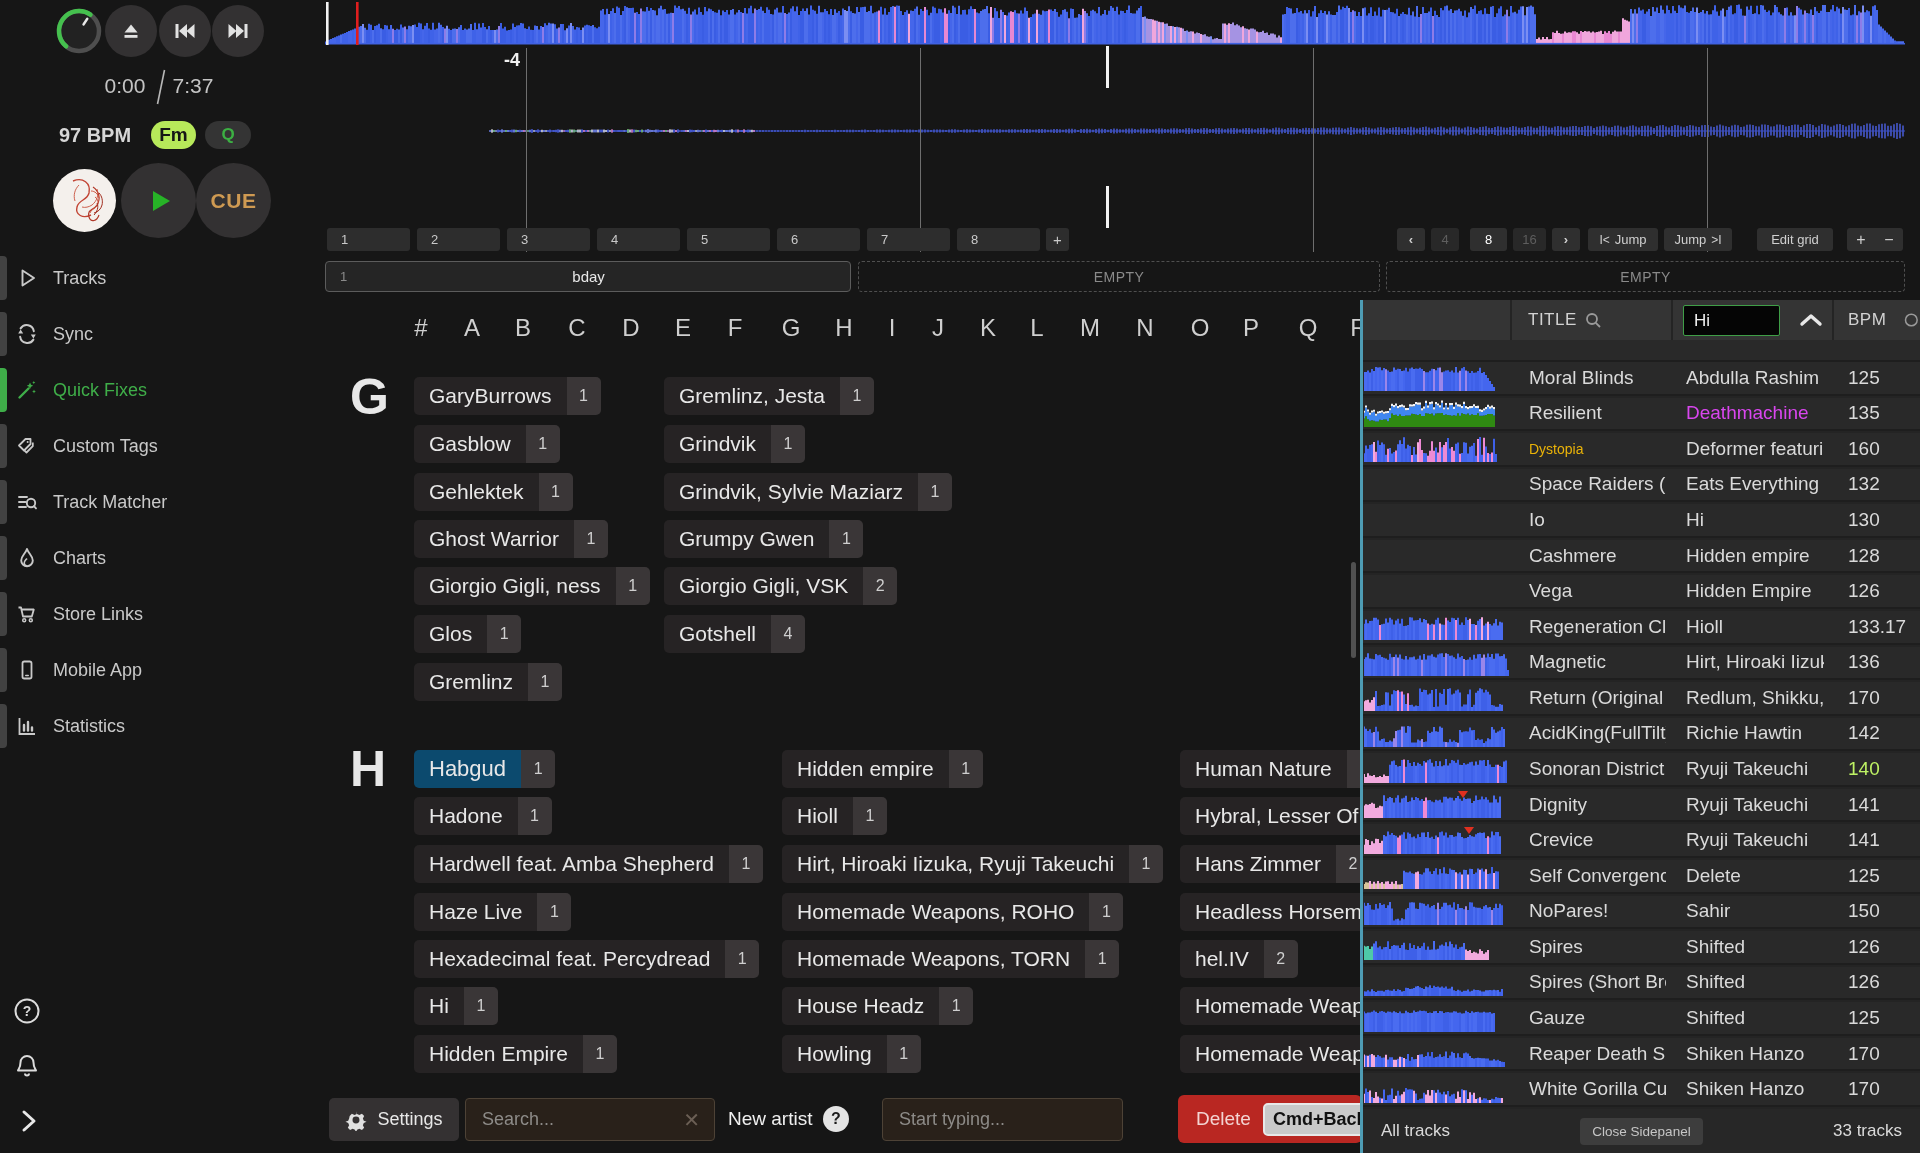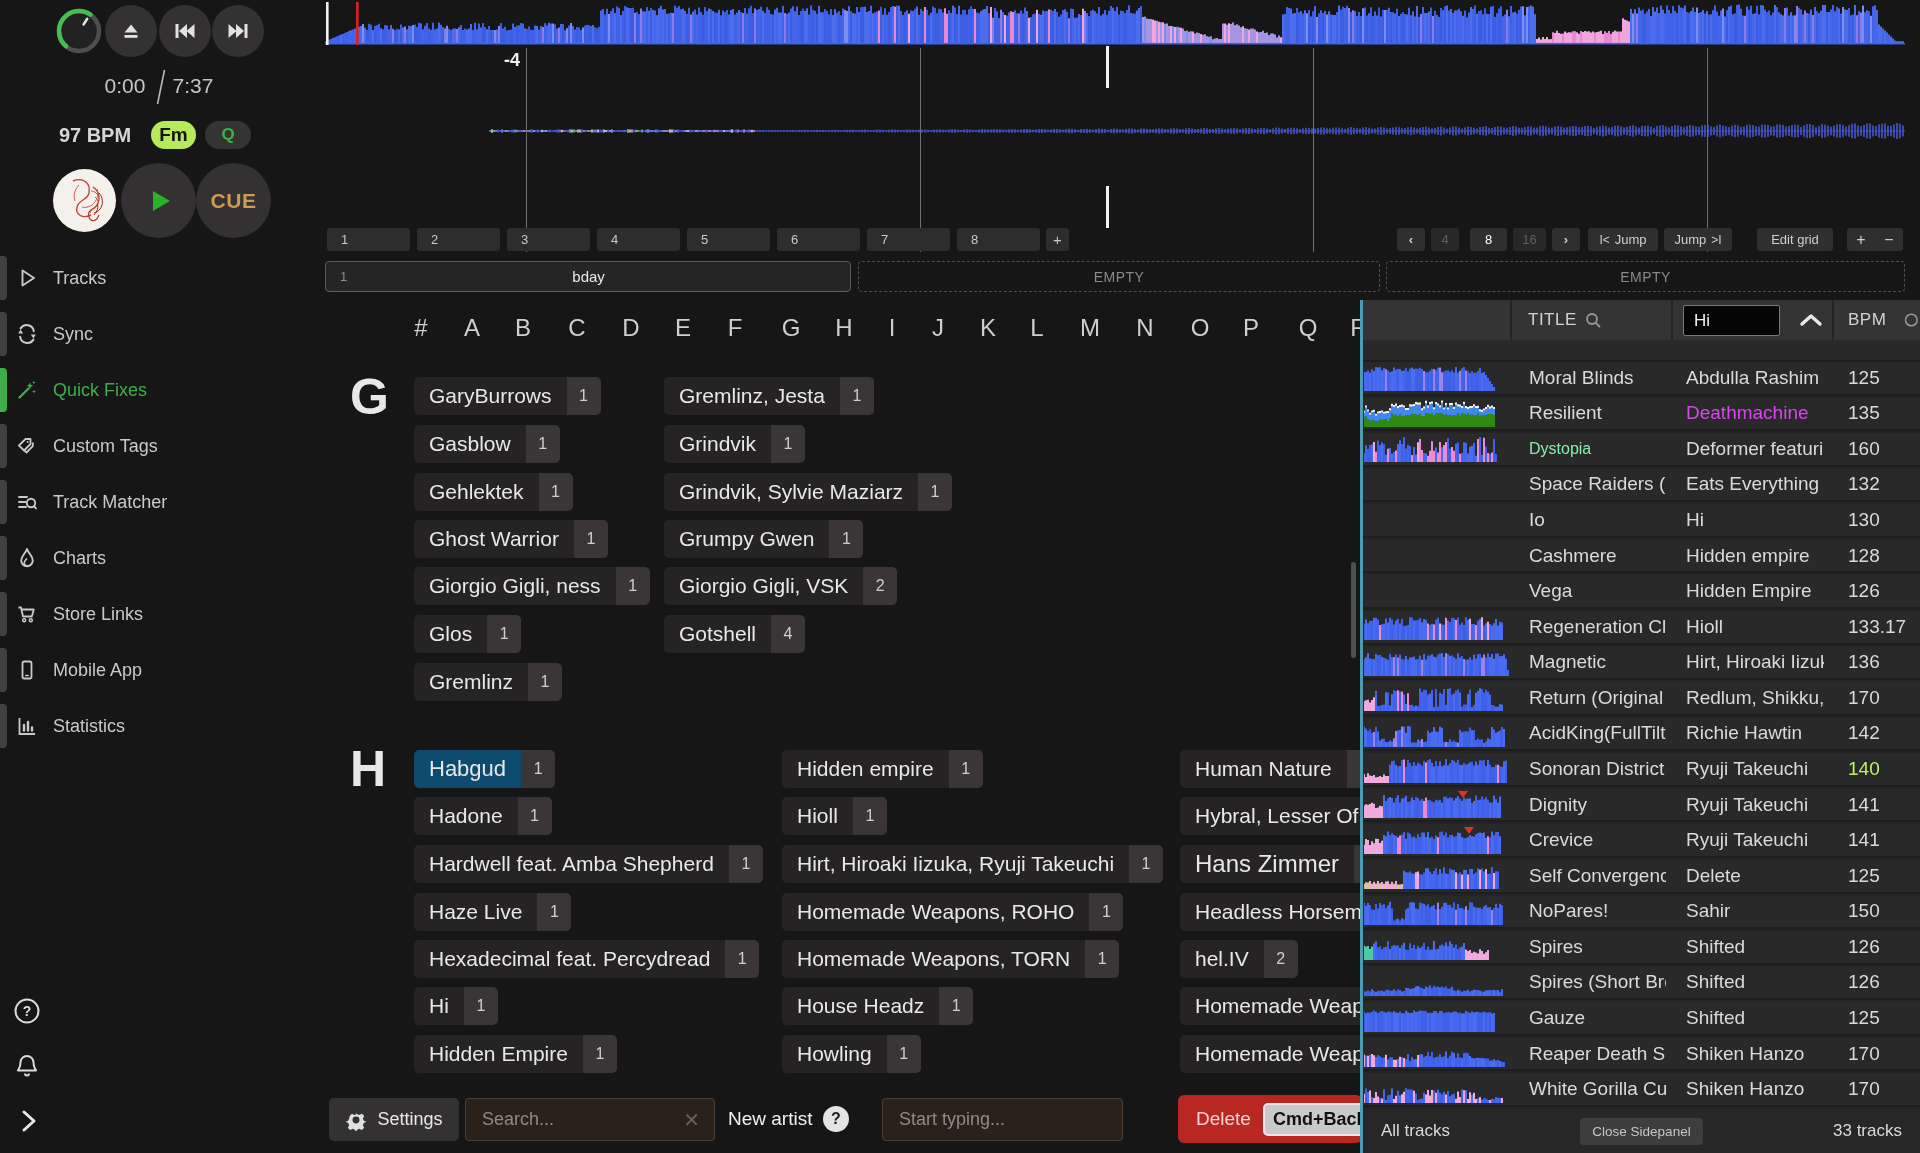--- a/index.html
+++ b/index.html
@@ -312,21 +312,21 @@
   </div>
 <div class="abs" style="left:1180px;top:750px;height:38px;display:flex;align-items:stretch">
     <div style="background:#262324;border-radius:5px 0 0 5px;padding:0 15px;font-size:21px;color:#e8e8e8;display:flex;align-items:center;white-space:nowrap">Human Nature</div>
     <div style="background:#3a3637;border-radius:0 5px 5px 0;min-width:34px;font-size:16px;color:#cfcfcf;display:flex;align-items:center;justify-content:center">1</div>
   </div>
 <div class="abs" style="left:1180px;top:797px;height:38px;display:flex;align-items:stretch">
     <div style="background:#262324;border-radius:5px 0 0 5px;padding:0 15px;font-size:21px;color:#e8e8e8;display:flex;align-items:center;white-space:nowrap">Hybral, Lesser Of Seven</div>
     <div style="background:#3a3637;border-radius:0 5px 5px 0;min-width:34px;font-size:16px;color:#cfcfcf;display:flex;align-items:center;justify-content:center">1</div>
   </div>
 <div class="abs" style="left:1180px;top:845px;height:38px;display:flex;align-items:stretch">
-    <div style="background:#262324;border-radius:5px 0 0 5px;padding:0 15px;font-size:24px;color:#e8e8e8;display:flex;align-items:center;white-space:nowrap">Hans Zimmer</div>
+    <div style="background:#262324;border-radius:5px 0 0 5px;padding:0 15px;font-size:21px;color:#e8e8e8;display:flex;align-items:center;white-space:nowrap">Hans Zimmer</div>
     <div style="background:#3a3637;border-radius:0 5px 5px 0;min-width:34px;font-size:16px;color:#cfcfcf;display:flex;align-items:center;justify-content:center">2</div>
   </div>
 <div class="abs" style="left:1180px;top:893px;height:38px;display:flex;align-items:stretch">
     <div style="background:#262324;border-radius:5px 0 0 5px;padding:0 15px;font-size:21px;color:#e8e8e8;display:flex;align-items:center;white-space:nowrap">Headless Horsemen</div>
     <div style="background:#3a3637;border-radius:0 5px 5px 0;min-width:34px;font-size:16px;color:#cfcfcf;display:flex;align-items:center;justify-content:center">1</div>
   </div>
 <div class="abs" style="left:1180px;top:940px;height:38px;display:flex;align-items:stretch">
     <div style="background:#262324;border-radius:5px 0 0 5px;padding:0 15px;font-size:21px;color:#e8e8e8;display:flex;align-items:center;white-space:nowrap">hel.IV</div>
     <div style="background:#3a3637;border-radius:0 5px 5px 0;min-width:34px;font-size:16px;color:#cfcfcf;display:flex;align-items:center;justify-content:center">2</div>
   </div>
@@ -405,21 +405,21 @@
 <div class="row" style="top:433.1px;border-bottom:2px solid #1e1e1e">
 <div style="width:151px;height:29px;position:relative;margin-left:1px">
       <svg width="148" height="29" viewBox="0 0 148 29" style="display:block">
         <path d="M0 28.0V19.2M2 28.0V11.5M8 28.0V10.2M16 28.0V11.1M40 28.0V3.2M44 28.0V10.8M60 28.0V19.0M62 28.0V19.3M92 28.0V9.7M98 28.0V19.0M100 28.0V8.2M102 28.0V8.8M116 28.0V3.0M118 28.0V20.7" stroke="#4466ee" stroke-width="2" fill="none"></path>
         <path d="M4 28.0V14.7M6 28.0V11.0M14 28.0V6.6M20 28.0V10.2M30 28.0V18.1M38 28.0V9.9M42 28.0V14.6M46 28.0V11.9M84 28.0V4.1M86 28.0V14.6M94 28.0V8.6M110 28.0V9.1M122 28.0V12.4M126 28.0V20.1M130 28.0V4.8M132 28.0V20.0" stroke="#3e60e8" stroke-width="2" fill="none"></path>
         <path d="M10 28.0V8.0M54 28.0V8.2" stroke="#f2aade" stroke-width="2" fill="none"></path>
         <path d="M12 28.0V17.7M24 28.0V14.8M32 28.0V16.4M48 28.0V21.1M56 28.0V5.1M58 28.0V16.0M64 28.0V21.8M66 28.0V16.8M68 28.0V7.3M70 28.0V16.8M74 28.0V18.4M76 28.0V7.9M80 28.0V11.1M82 28.0V7.9M88 28.0V13.1M90 28.0V16.7M96 28.0V19.7M114 28.0V4.9M120 28.0V3.8M124 28.0V18.9M128 28.0V18.5" stroke="#ee8ad4" stroke-width="2" fill="none"></path>
         <path d="M18 28.0V8.4M22 28.0V20.7M26 28.0V13.9M28 28.0V19.5M34 28.0V10.3M36 28.0V6.3M50 28.0V13.0M52 28.0V20.6M72 28.0V13.5M78 28.0V13.2M104 28.0V19.4M106 28.0V12.8M108 28.0V11.7M112 28.0V21.8" stroke="#4a6cf0" stroke-width="2" fill="none"></path>
       </svg>
     </div>
-<div style="width:151px;overflow:hidden;white-space:nowrap;color:#86efac;font-size:16px;padding-left:14px">Dystopia</div>
+<div style="width:151px;overflow:hidden;white-space:nowrap;color:#eab308;font-size:14px;padding-left:14px">Dystopia</div>
 <div style="width:160px;overflow:hidden;white-space:nowrap;color:#dadada;font-size:19px;padding-left:20px;box-sizing:content-box;max-width:138px;margin-right:24px">Deformer featuring MC Justice</div>
 <div style="color:#dadada;font-size:19px">160</div>
 </div>
 <div class="row" style="top:468.7px;border-bottom:2px solid #1e1e1e">
 <div style="width:151px;height:29px;position:relative;margin-left:1px"></div>
 <div style="width:151px;overflow:hidden;white-space:nowrap;color:#dadada;font-size:19px;padding-left:14px">Space Raiders (Original Mix)</div>
 <div style="width:160px;overflow:hidden;white-space:nowrap;color:#dadada;font-size:19px;padding-left:20px;box-sizing:content-box;max-width:138px;margin-right:24px">Eats Everything</div>
 <div style="color:#dadada;font-size:19px">132</div>
 </div>
 <div class="row" style="top:504.3px;border-bottom:2px solid #1e1e1e">

